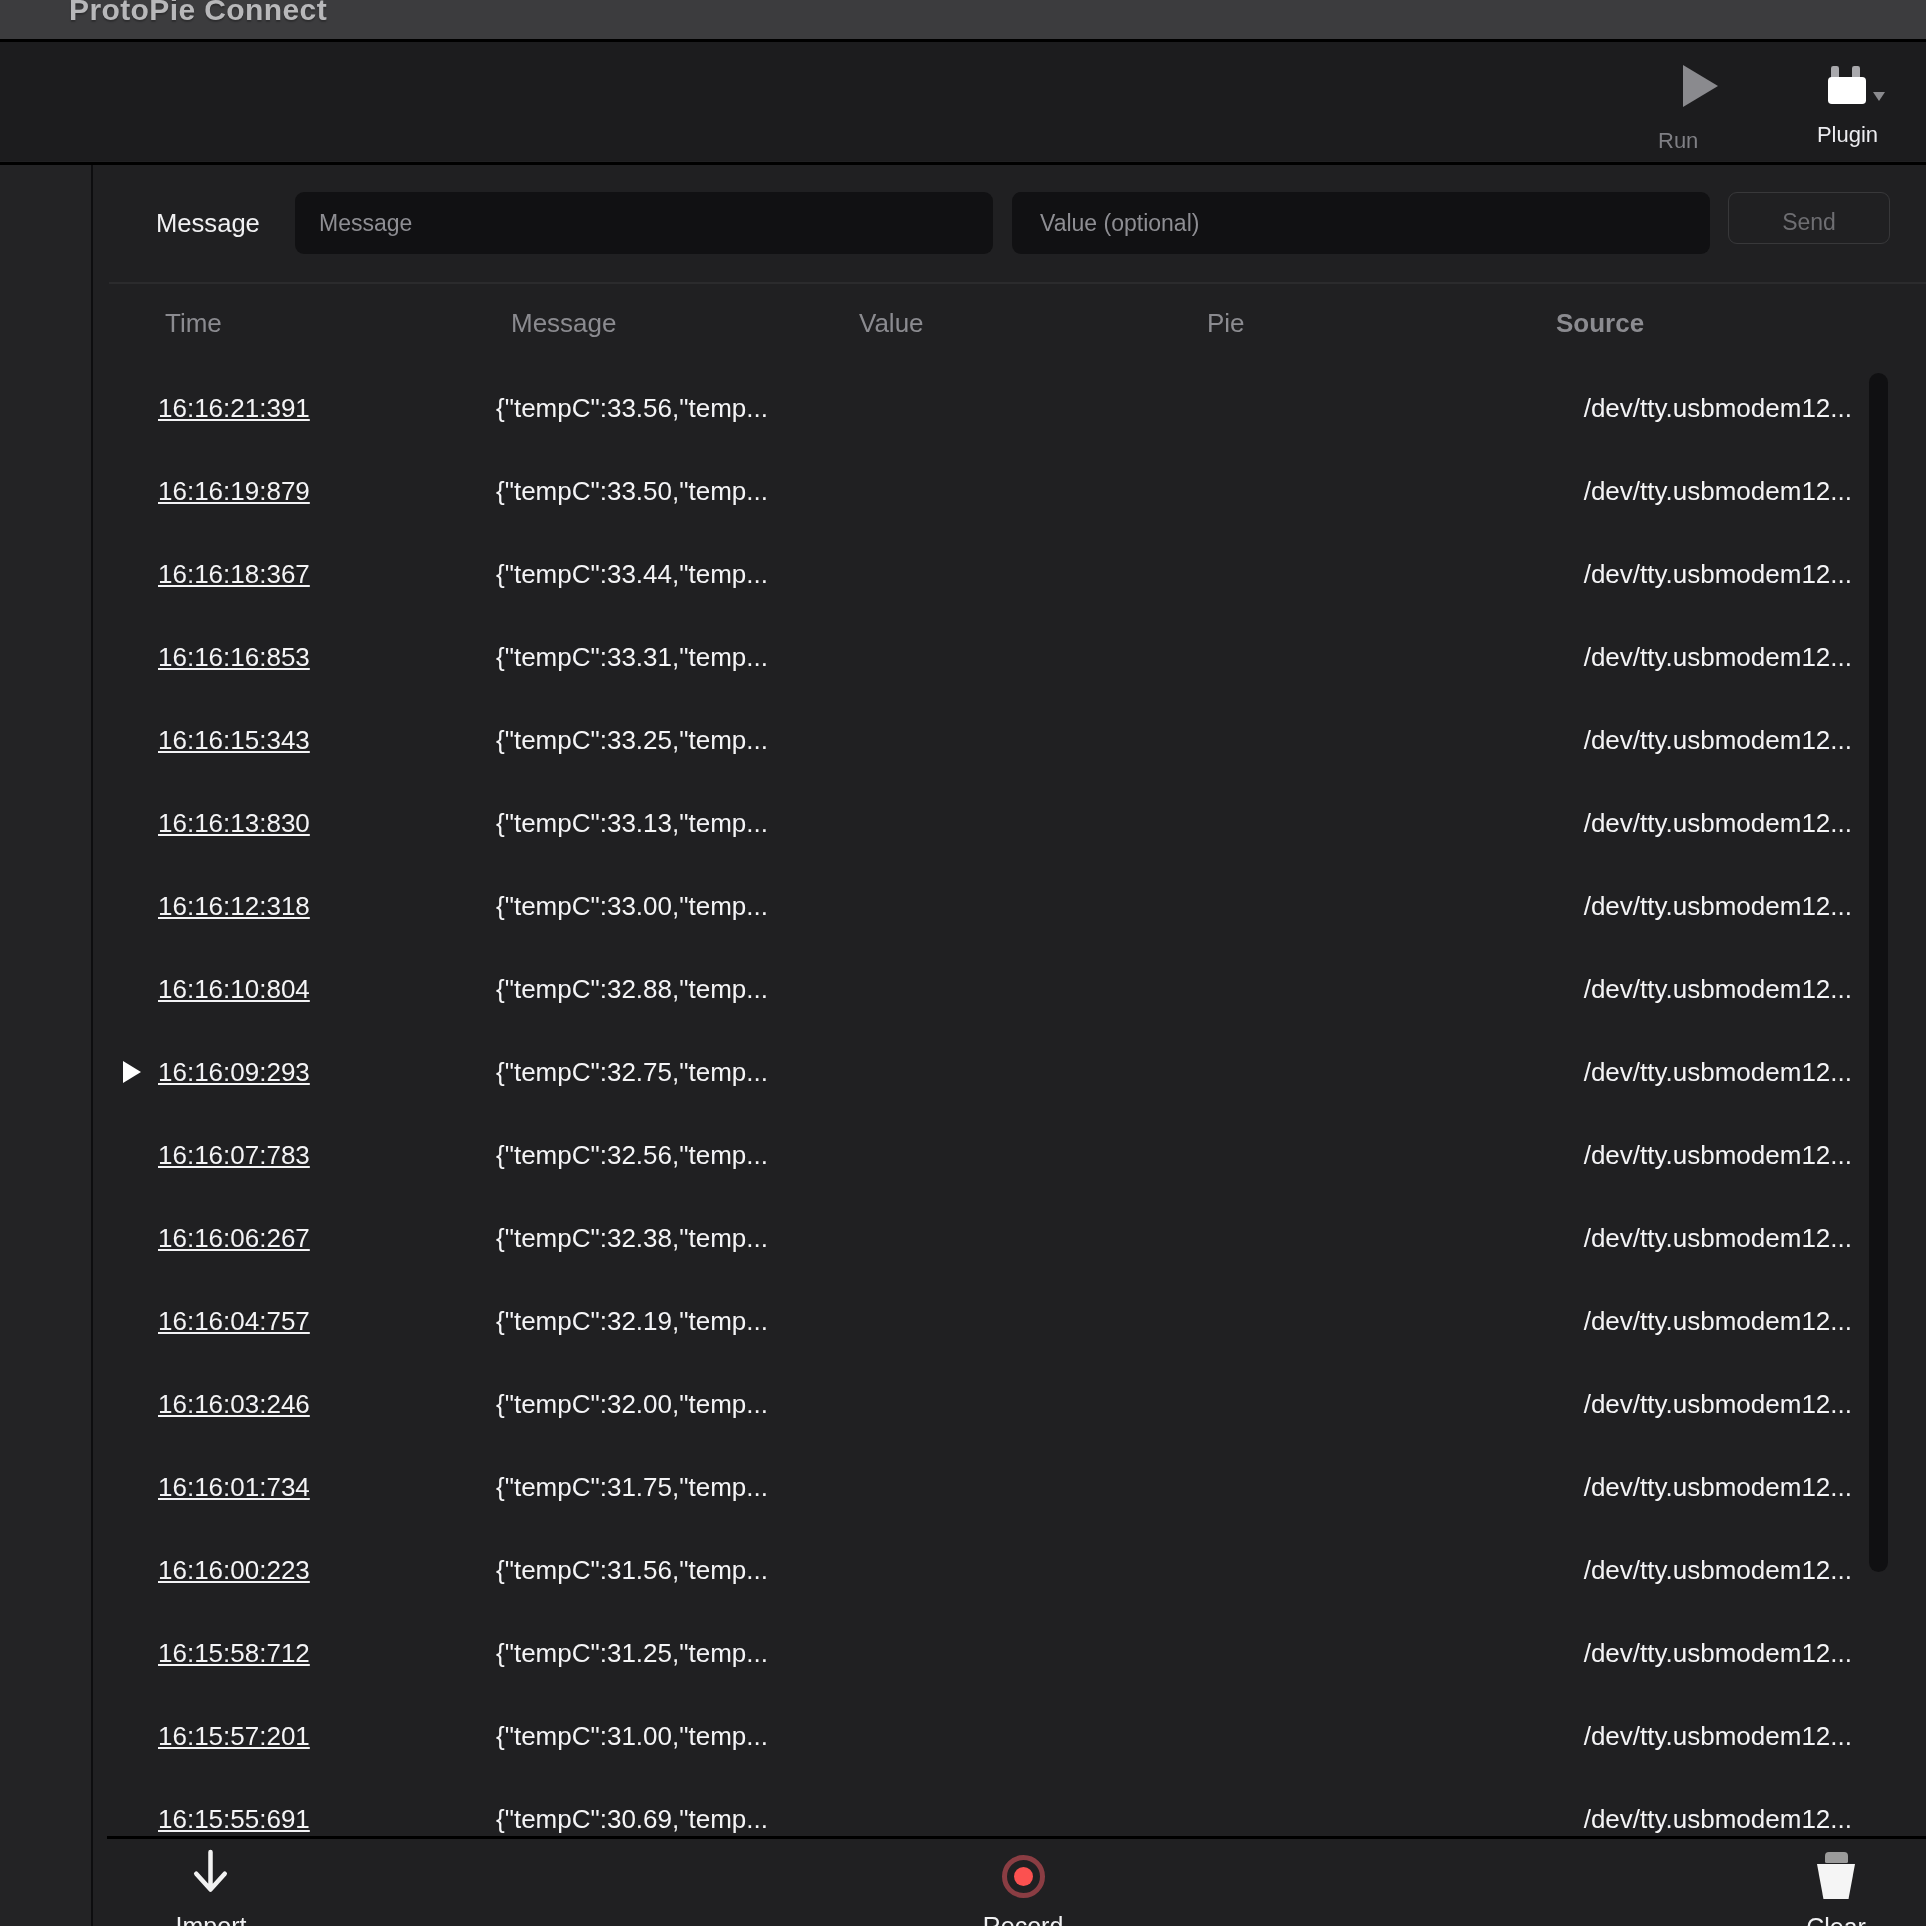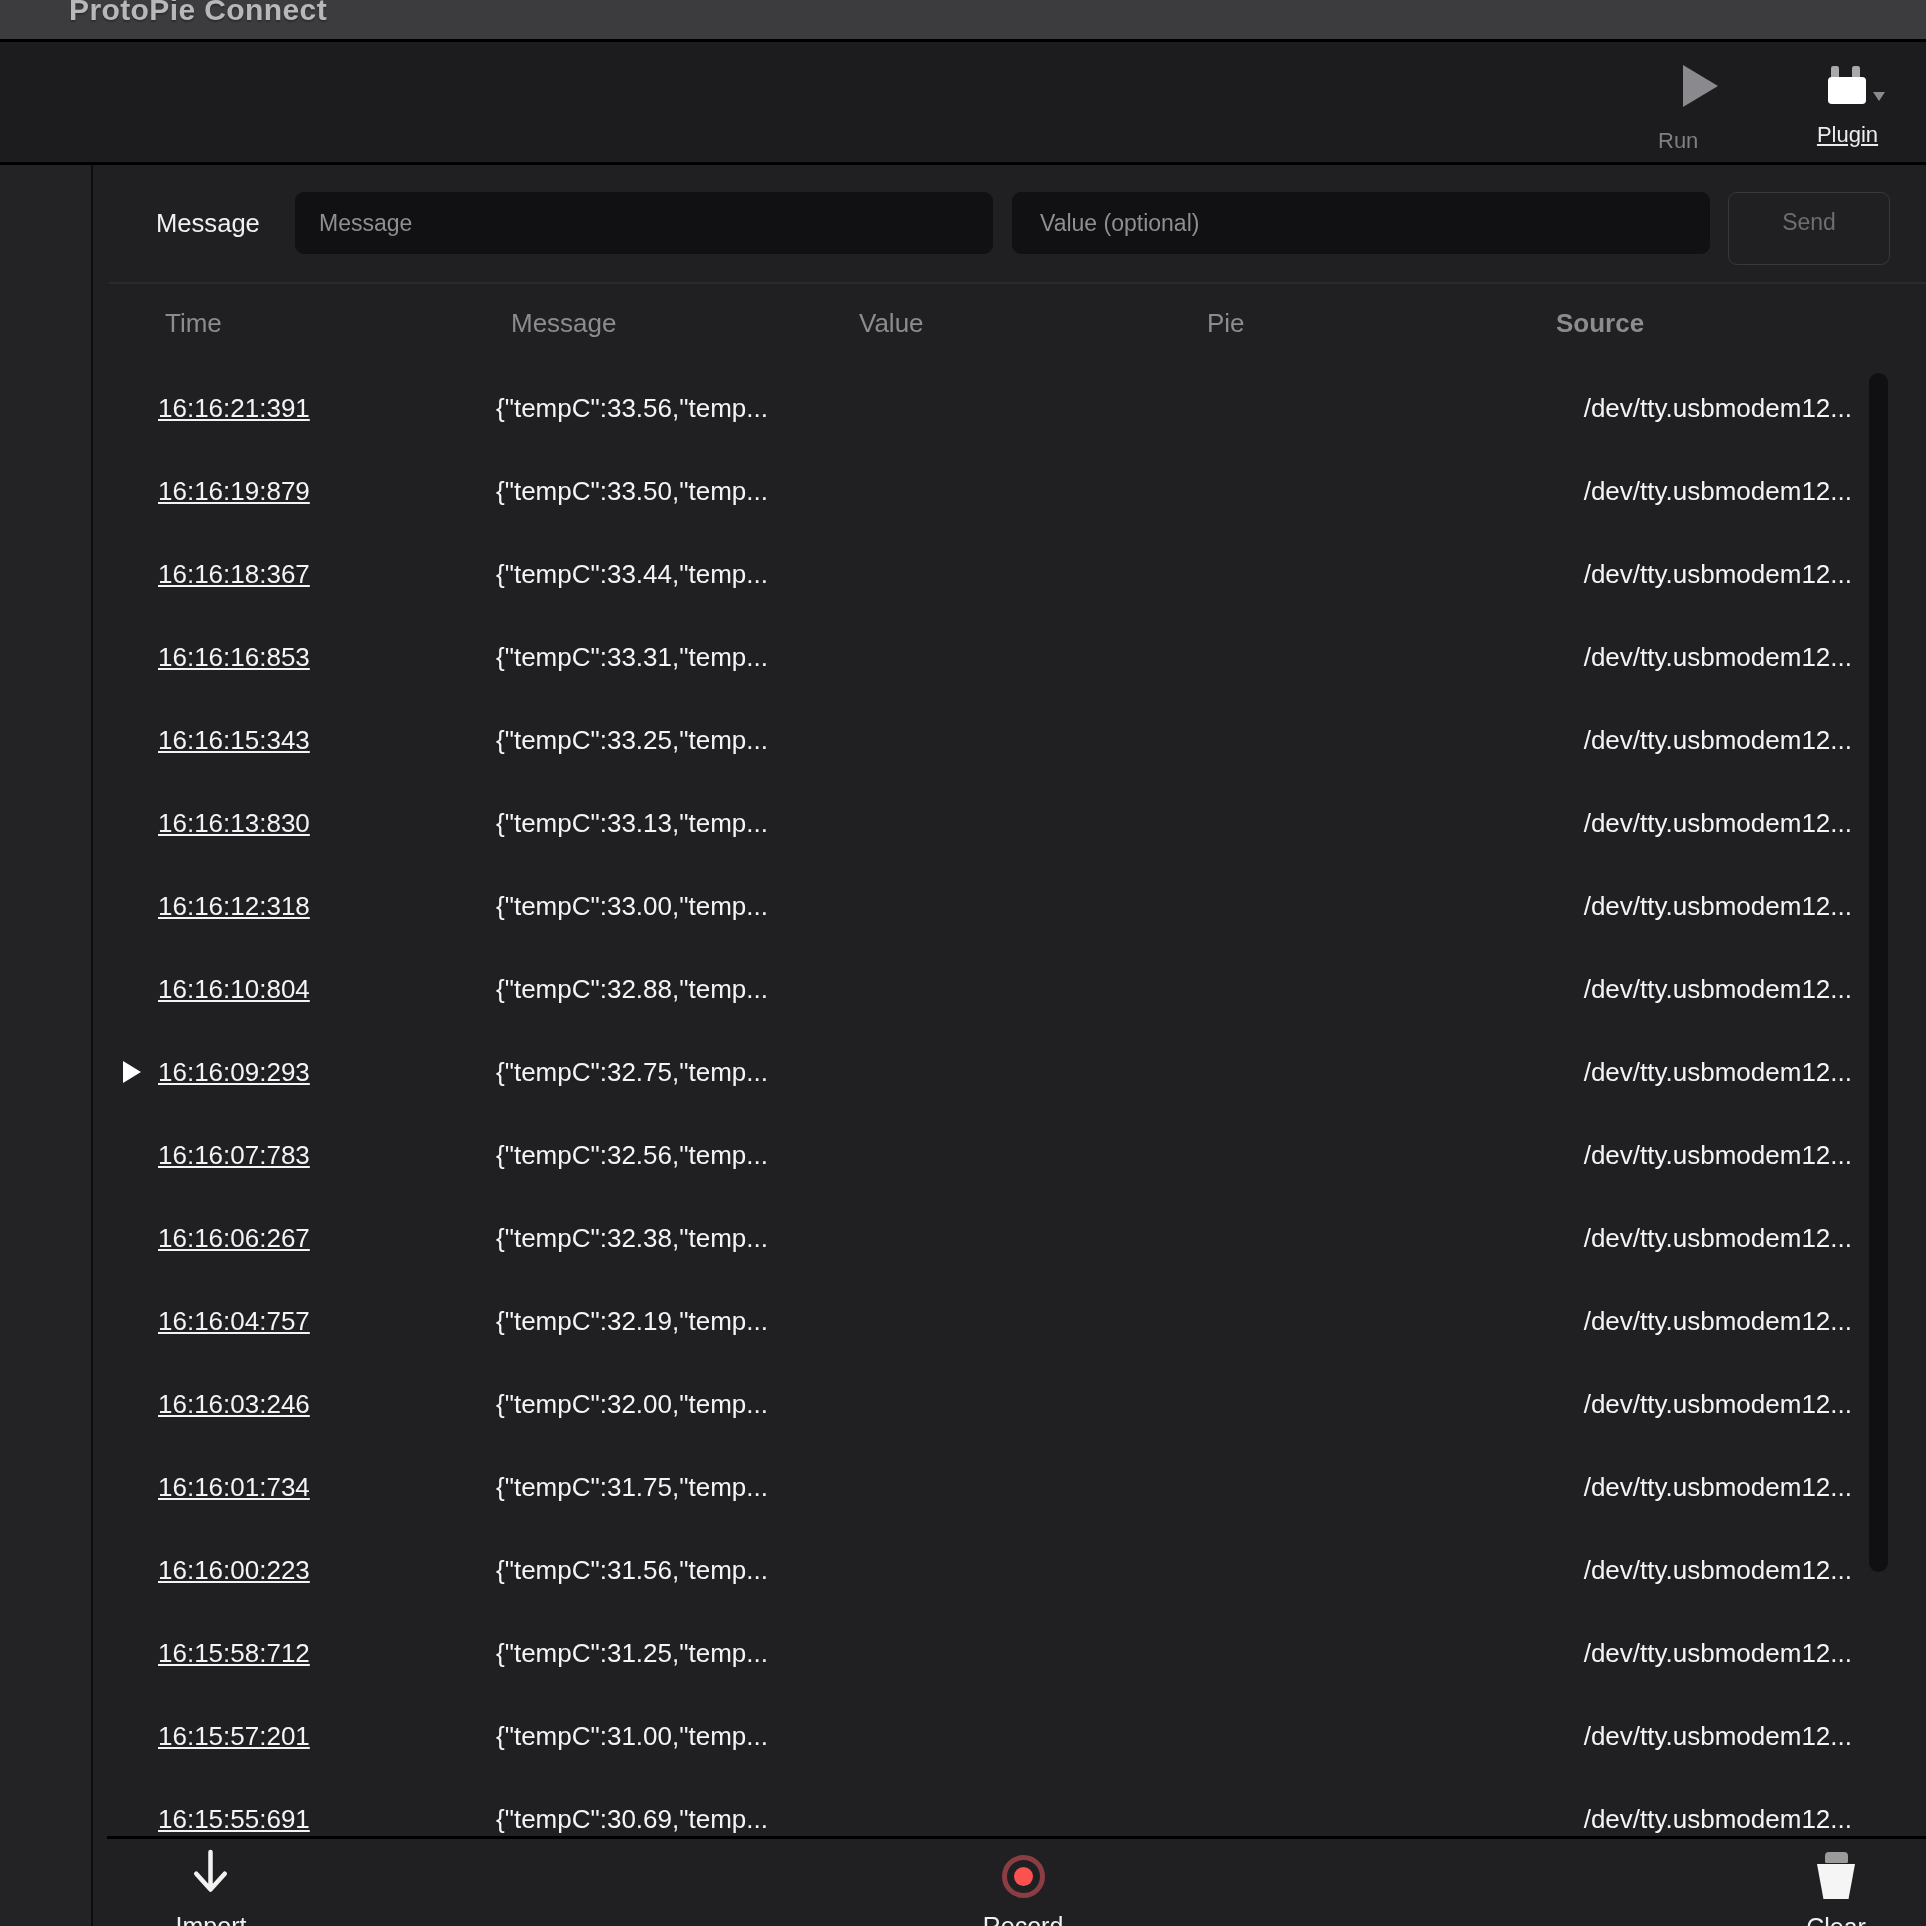--- a/index.html
+++ b/index.html
@@ -39,39 +39,39 @@
   .plug-body { left:1828px; top:77px; width:38px; height:27px; background:#ffffff; border-radius:3.8px; }
   .plug-prong { top:66px; width:7.5px; height:12px; background:#a9a9ad; border-radius:2.3px 2.3px 0 0; }
   .plug-prong.p1 { left:1831px; }
   .plug-prong.p2 { left:1852px; }
   .plug-dd {
     left:1873px; top:92px; width:0; height:0;
     border-left:6.8px solid transparent; border-right:6.8px solid transparent;
     border-top:9px solid #8a8a8e;
   }
   .plugin-label { left:1804px; top:122px; width:87px; text-align:center;
-    font-size:22px; color:#ececf0;text-decoration:underline; }
+    font-size:22px; color:#ececf0; }
 
   
   .sidebar { left:0; top:165px; width:91px; height:1762px; background:#232325; }
   .sidebar-divider { left:91px; top:165px; width:2.3px; height:1762px; background:#0d0d0f; }
 
   
   .msg-label { left:156px; top:210px; font-size:25.6px; color:#f0f0f2; line-height:27px; }
   .msg-input {
     position:absolute; top:192px; height:62px; width:698px;
     background:#111113; border:none; outline:none; border-radius:9px;
     padding:0 24px; font-size:23px; color:#e8e8ea;
     font-family:"Liberation Sans", sans-serif;
   }
   .msg-input::placeholder { color:#8e8e93; opacity:1; }
   .input-message { left:295px; }
   .input-value { left:1012px;padding-left:28px; }
   .send-btn {
-    left:1728px; top:192px; width:162px; height:73px;
+    left:1728px; top:192px; width:162px; height:52px;
     background:transparent; border:1.5px solid #38383a; border-radius:9px;
     color:#6e6e72; font-size:23px; text-align:center; line-height:59px;
   }
   .msg-divider { left:109px; top:282px; width:1818px; height:1.5px; background:#2b2b2d; }
 
   
   .thead span {
     position:absolute; top:308px; height:30px; line-height:30px;
     font-size:26px; color:#8b8b90; white-space:nowrap;margin-left:6px;
   }

